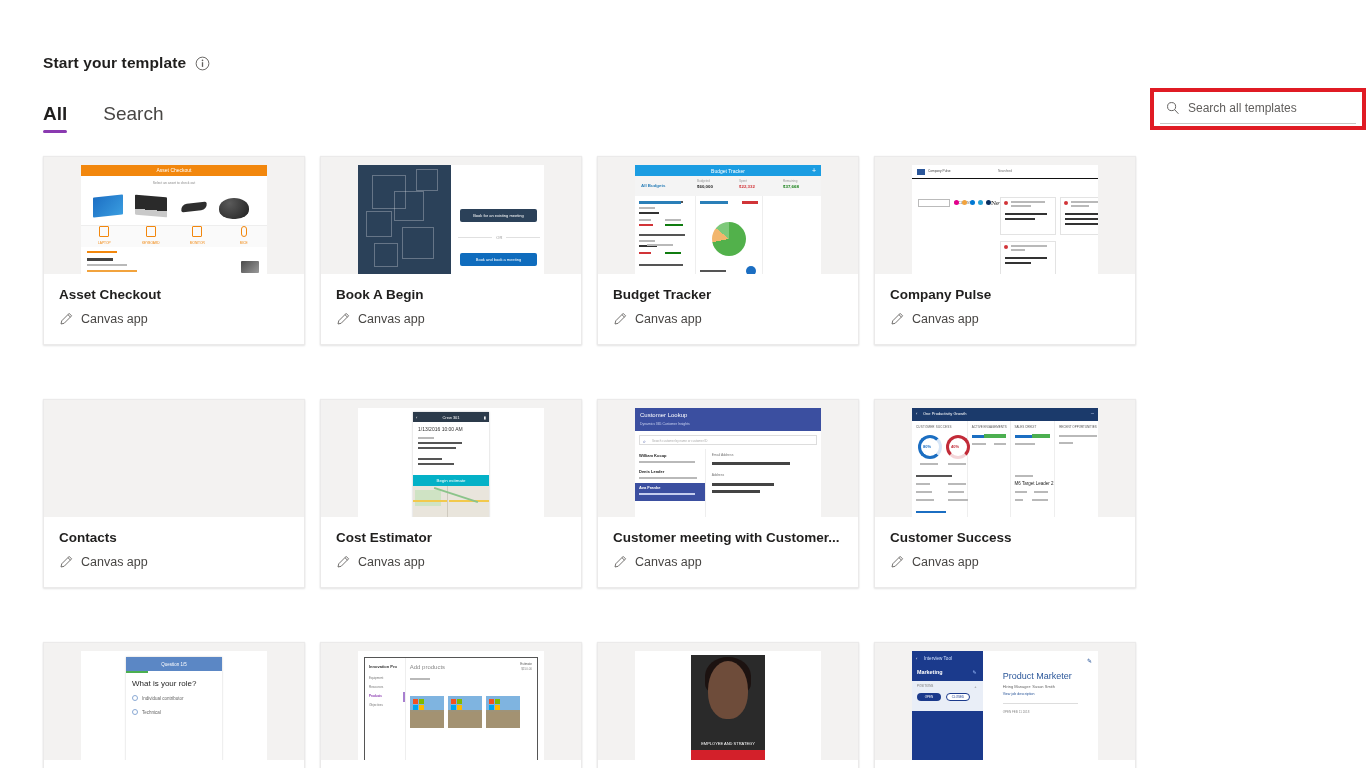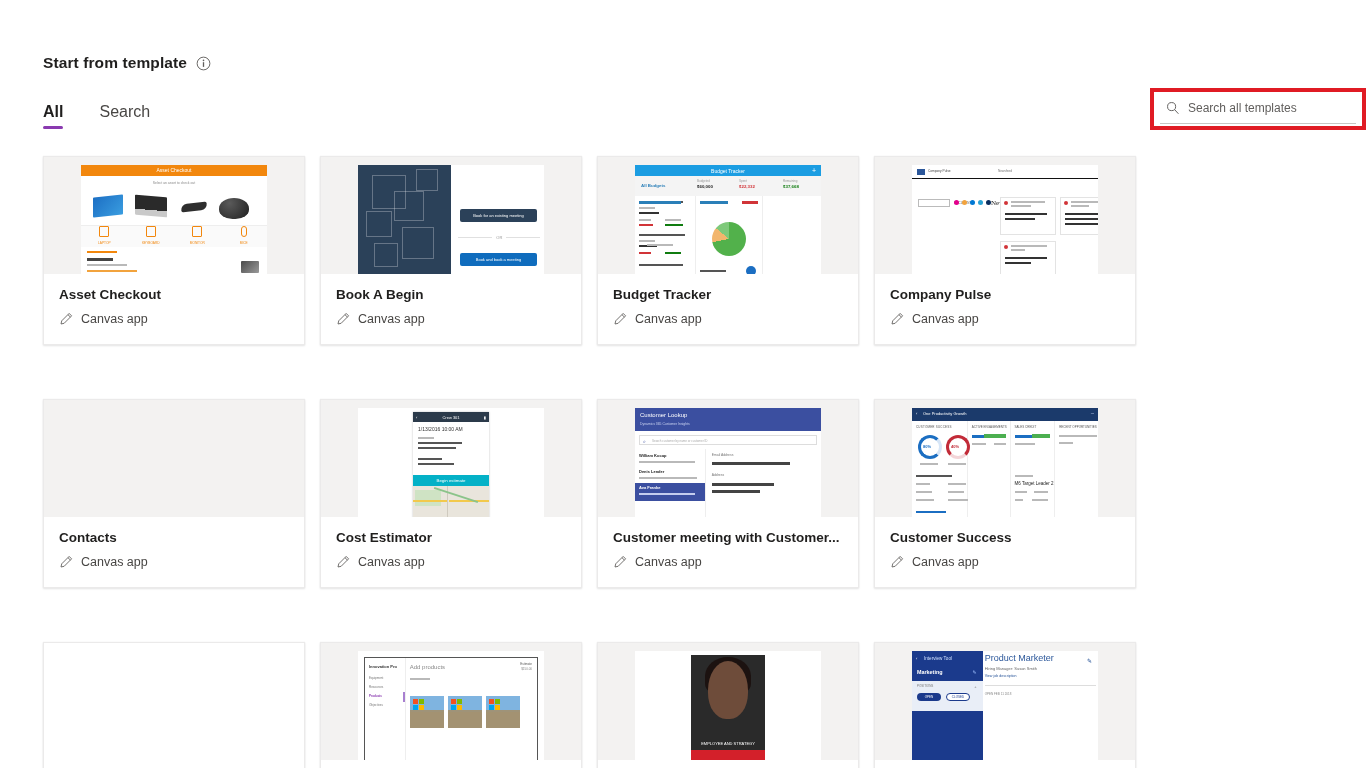--- a/index.html
+++ b/index.html
@@ -11,21 +11,21 @@
   }
   .page { position: relative; width: 1366px; height: 768px; padding: 0; }
 
   
   .header { position: absolute; left: 43px; top: 54px; display: flex; align-items: center; gap: 9px; }
   .page-title { font-size: 15.5px; font-weight: bold; color: #201f1e; letter-spacing: .1px; }
   .info-icon { width: 15px; height: 15px; display: block; }
 
   
   .tabs { position: absolute; left: 43px; top: 103px; display: flex; gap: 0px; align-items: flex-start; }
-  .tab { position: relative; padding: 0 12px 8px 0; font-size: 16px; color: #484644; cursor: pointer; }
+  .tab { position: relative; padding: 0 12px 8px 0; font-size: 19px; color: #484644; cursor: pointer; }
   .tab:not(:first-child) { padding-left: 24px; }
   .tab.active { color: #201f1e; font-weight: bold; }
   .tab.active .tab-underline {
     position: absolute; left: 0; right: 12px; bottom: 0; height: 3px;
     background: #8a3ab0; border-radius: 2px;
   }
 
   
   .search-wrap {
     position: absolute; right: 0px; top: 88px;
@@ -150,32 +150,32 @@
 
   
   .vd-box { position:absolute; left:50%; transform:translateX(-50%); top:4px; width:74px; height:113px; background:#2a2a2a; overflow:hidden; }
   .vd-face { position:absolute; left:50%; transform:translateX(-50%); top:6px; width:40px; height:58px; border-radius:50% 50% 45% 45%; background:#6e4c3a; }
   .vd-hair { position:absolute; left:50%; transform:translateX(-50%); top:2px; width:46px; height:38px; border-radius:50% 50% 30% 30%; background:#1c1210; }
   .vd-red { position:absolute; left:0; bottom:0; width:100%; height:18px; background:#d3202a; }
   .vd-cap { position:absolute; left:0; bottom:22px; width:100%; text-align:center; color:#fff; font-size:4px; }
 
   
   .it-side { position:absolute; left:0; top:0; width:38%; height:100%; background:#1b3a8c; }
-  .it-main { position:absolute; right:0; top:0; width:62%; height:100%; background:#fff; padding:2px; }
+  .it-main { position:absolute; right:0; top:0; width:62%; height:100%; background:#fff; padding:20px; }
   .it-title { font-size:9px; color:#2b579a; }
   .it-sub { font-size:4px; color:#666; margin-top:3px; }
   .it-pill { display:inline-block; height:8px; border-radius:4px; }
 </style>
 </head>
 <body>
 
 <div class="page">
 
   <div class="header">
-    <div class="page-title">Start from template</div>
+    <div class="page-title">Start your template</div>
     <span class="info-icon">
       <svg viewBox="0 0 16 16" width="15" height="15">
         <circle cx="8" cy="8" r="6.8" fill="none" stroke="#605e5c" stroke-width="1"></circle>
         <circle cx="8" cy="4.7" r="0.85" fill="#605e5c"></circle>
         <rect x="7.3" y="6.6" width="1.4" height="5" fill="#605e5c"></rect>
       </svg>
     </span>
   </div>
 
   <div class="tabs">
@@ -579,20 +579,39 @@
                 <path d="M11.6 1.6l2.8 2.8-8.5 8.5-3.6.8.8-3.6z" fill="none" stroke="#605e5c" stroke-width="1"></path>
                 <line x1="10.2" y1="3" x2="13" y2="5.8" stroke="#605e5c" stroke-width="1"></line>
               </svg>
           </span>
           <span>Canvas app</span>
         </div>
       </div>
     </div>
 
     <div class="card">
+      <div class="thumb">
+        <div class="thumb-art">
+          <div class="sv-card">
+            <div class="sv-head">
+                <span>Question 1/5</span>
+              </div>
+            <div style="position:absolute;left:0;top:14px;width:22px;height:2px;background:#4caf50"></div>
+            <div class="sv-q">What is your role?</div>
+            <div class="sv-opt" style="top:38px">
+                <span class="sv-radio"></span>
+                <span>Individual contributor</span>
+              </div>
+            <div class="sv-opt" style="top:52px">
+                <span class="sv-radio"></span>
+                <span>Technical</span>
+              </div>
+          </div>
+        </div>
+      </div>
       <div class="card-info">
         <div class="card-title"></div>
 
       </div>
     </div>
 
     <div class="card">
       <div class="thumb">
         <div class="thumb-art">
           <div class="pg-frame">

